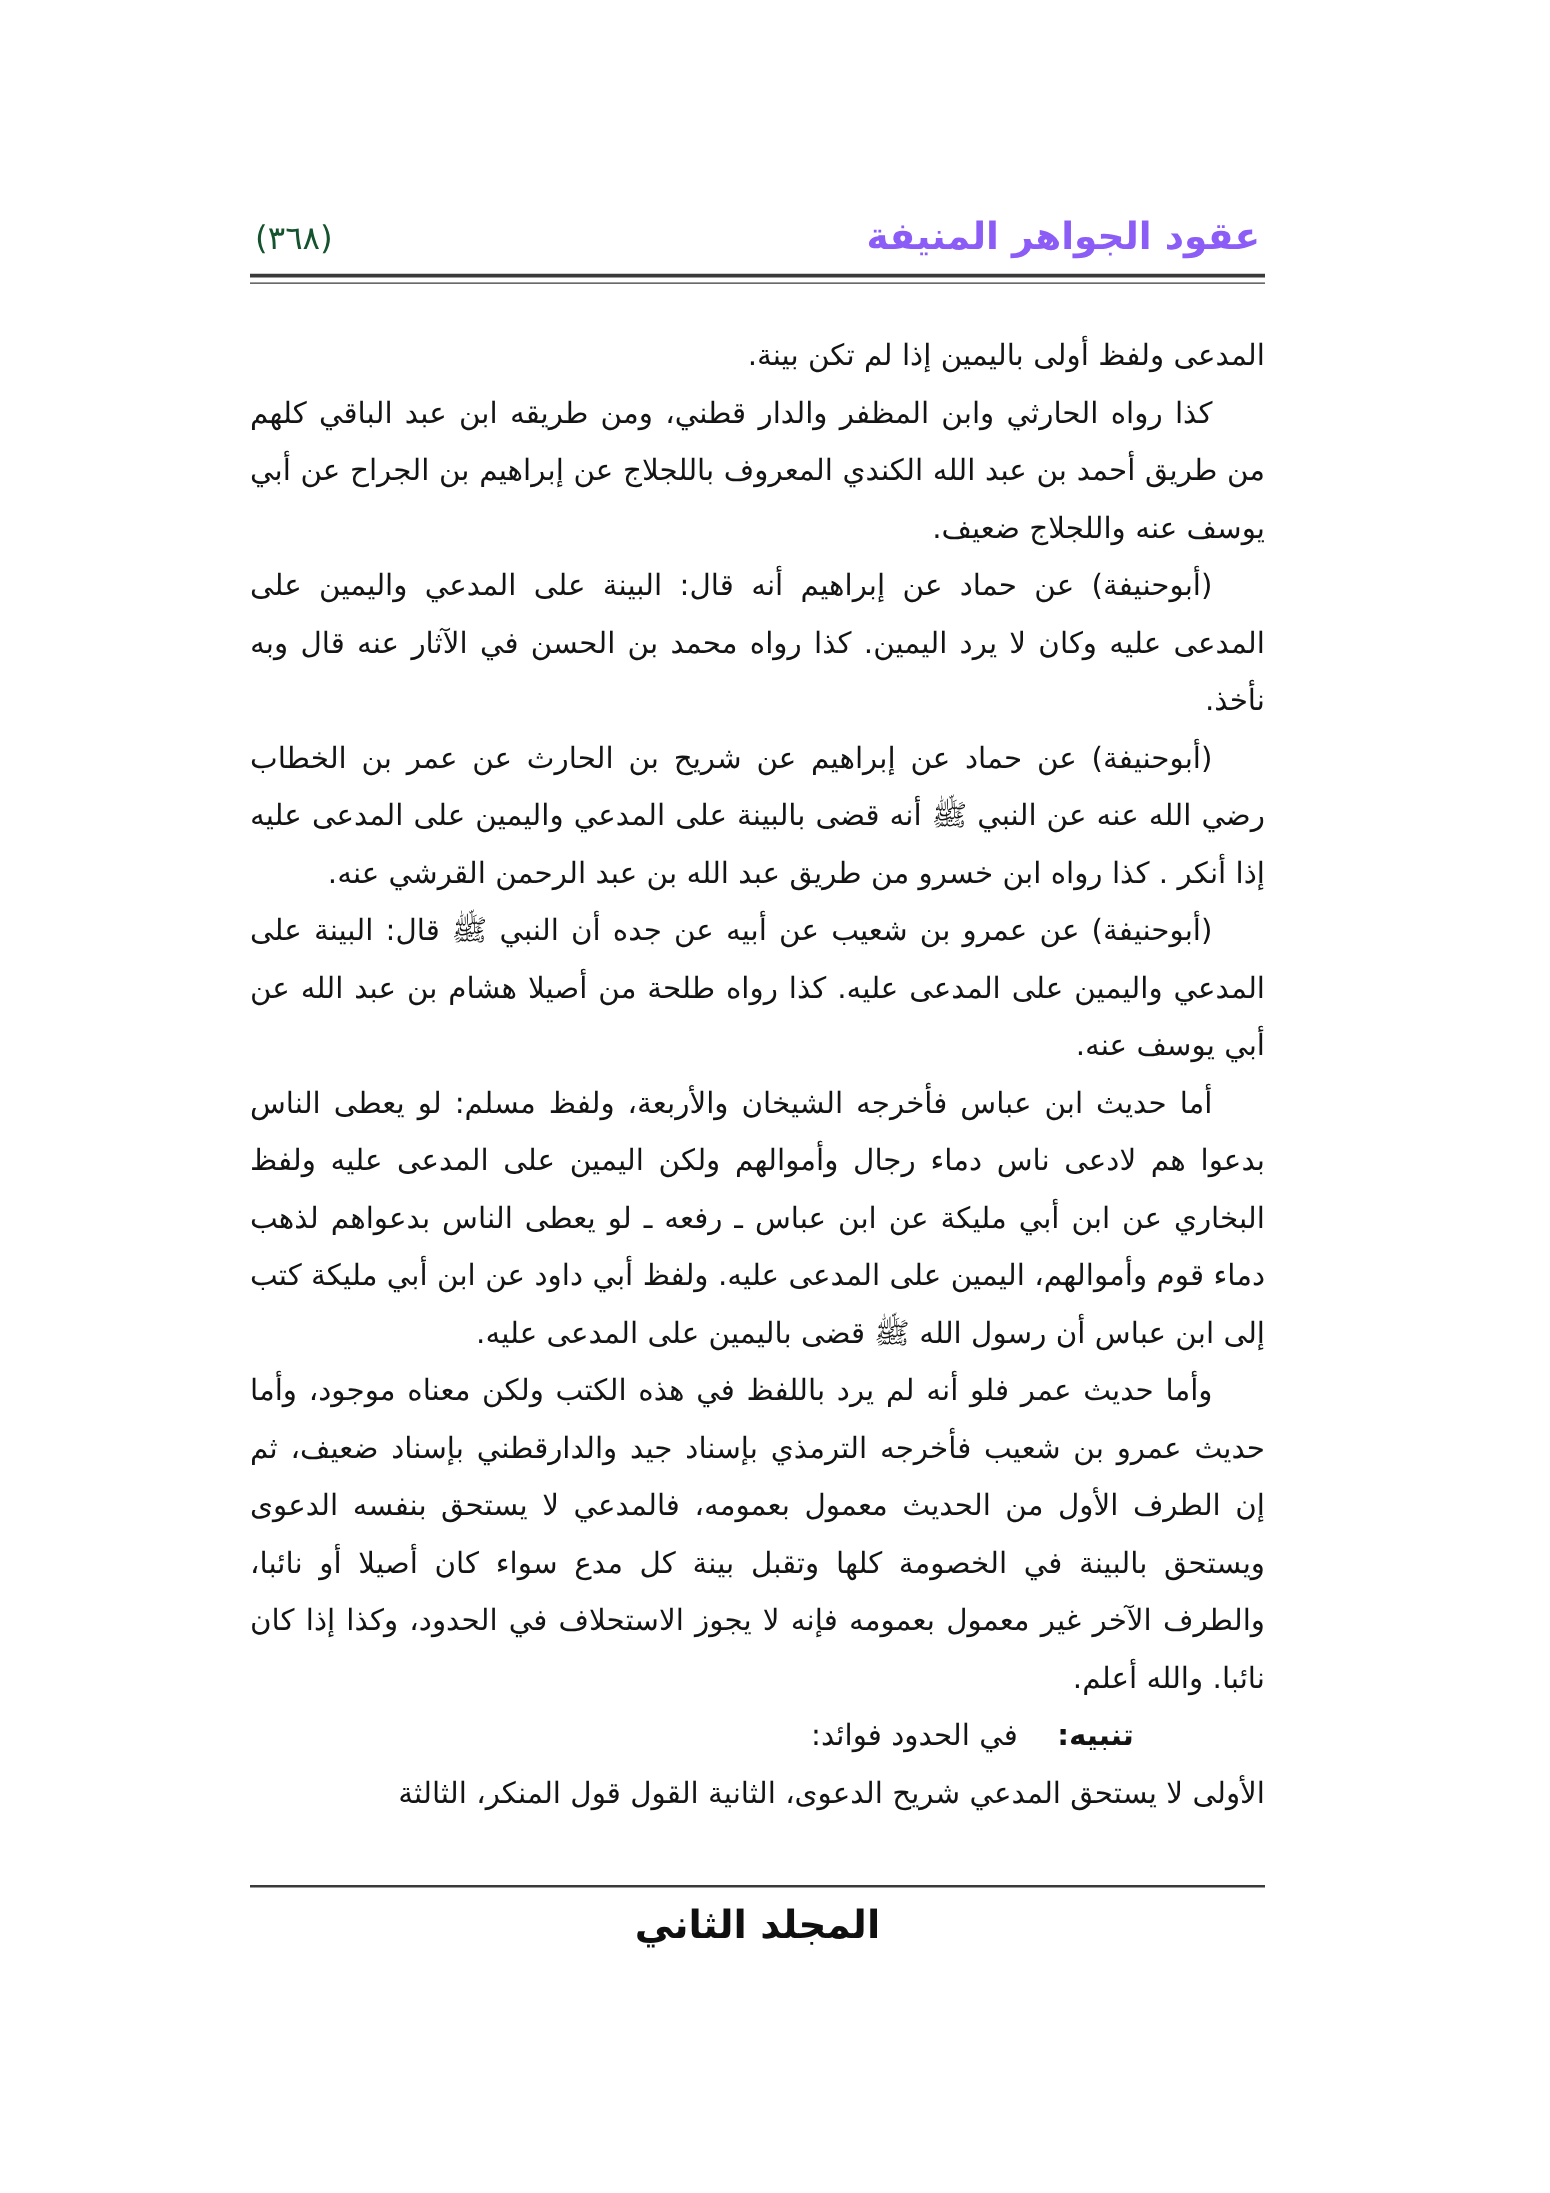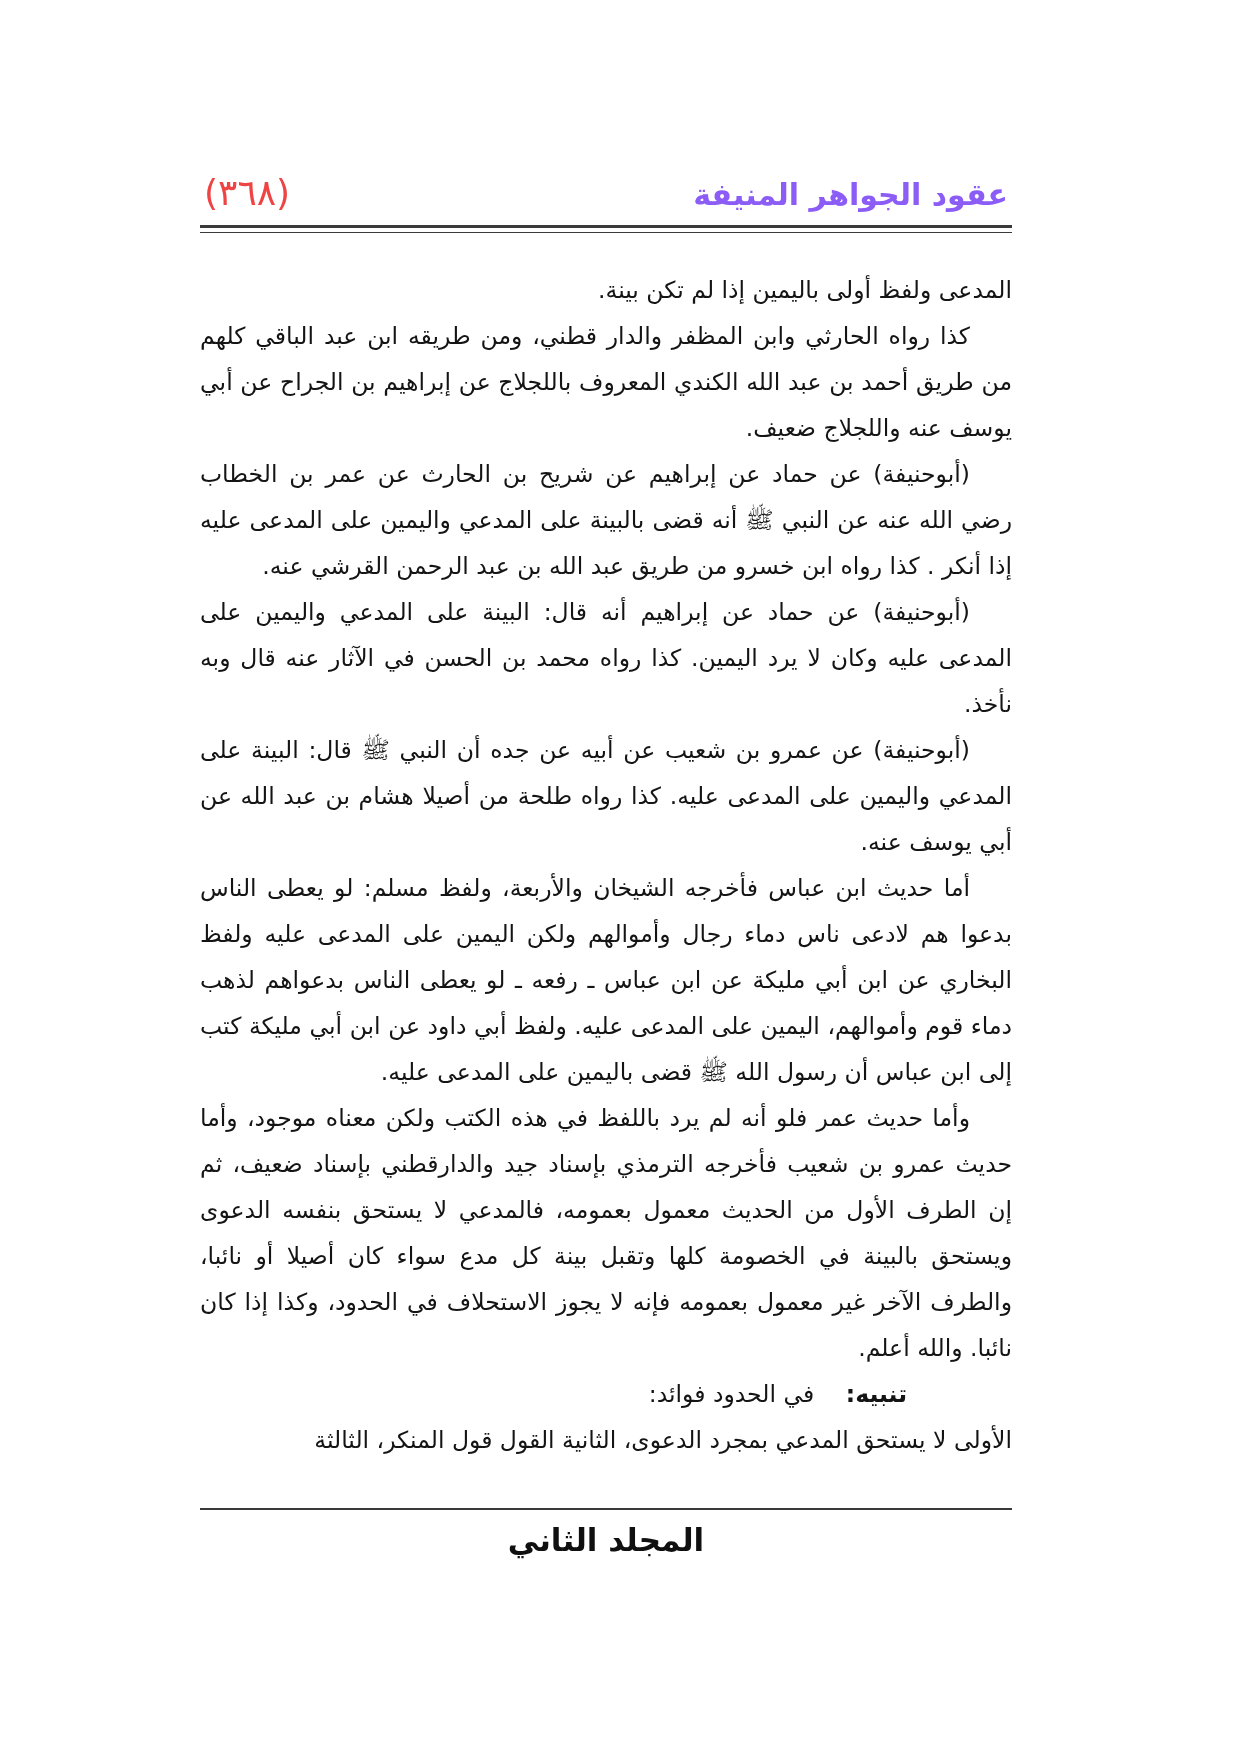--- a/index.html
+++ b/index.html
@@ -30,22 +30,22 @@
     direction: rtl;
     padding: 0 4px;
   }
   .book-title {
     font-weight: bold;
     font-size: 30px;
     letter-spacing: 0px;
     color: #8b5cf6;
   }
   .page-number {
-    font-size: 36px;
-    color: #ef4444;
+    font-size: 26px;
+    color: #14532d;
   }
   .double-rule {
     margin-top: 12px;
     height: 4px;
     border-top: 3.5px solid #3a3a3a;
     border-bottom: 1.5px solid #3a3a3a;
   }
   .body-text {
     margin-top: 34px;
     direction: rtl;
@@ -98,29 +98,29 @@
     <div class="header-row">
       <span class="book-title">عقود الجواهر المنيفة</span>
       <span class="page-number">(٣٦٨)</span>
     </div>
 
     <div class="double-rule"></div>
 
     <div class="body-text">
       <p>المدعى ولفظ أولى باليمين إذا لم تكن بينة.</p>
       <p class="para-indent">كذا رواه الحارثي وابن المظفر والدار قطني، ومن طريقه ابن عبد الباقي كلهم من طريق أحمد بن عبد الله الكندي المعروف باللجلاج عن إبراهيم بن الجراح عن أبي يوسف عنه واللجلاج ضعيف.</p>
+      <p class="para-indent">(أبوحنيفة) عن حماد عن إبراهيم أنه قال: البينة على المدعي واليمين على المدعى عليه وكان لا يرد اليمين. كذا رواه محمد بن الحسن في الآثار عنه قال وبه نأخذ.</p>
       <p class="para-indent">(أبوحنيفة) عن حماد عن إبراهيم عن شريح بن الحارث عن عمر بن الخطاب رضي الله عنه عن النبي ﷺ أنه قضى بالبينة على المدعي واليمين على المدعى عليه إذا أنكر . كذا رواه ابن خسرو من طريق عبد الله بن عبد الرحمن القرشي عنه.</p>
-      <p class="para-indent">(أبوحنيفة) عن حماد عن إبراهيم أنه قال: البينة على المدعي واليمين على المدعى عليه وكان لا يرد اليمين. كذا رواه محمد بن الحسن في الآثار عنه قال وبه نأخذ.</p>
       <p class="para-indent">(أبوحنيفة) عن عمرو بن شعيب عن أبيه عن جده أن النبي ﷺ قال: البينة على المدعي واليمين على المدعى عليه. كذا رواه طلحة من أصيلا هشام بن عبد الله عن أبي يوسف عنه.</p>
       <p class="para-indent">أما حديث ابن عباس فأخرجه الشيخان والأربعة، ولفظ مسلم: لو يعطى الناس بدعوا هم لادعى ناس دماء رجال وأموالهم ولكن اليمين على المدعى عليه ولفظ البخاري عن ابن أبي مليكة عن ابن عباس ـ رفعه ـ لو يعطى الناس بدعواهم لذهب دماء قوم وأموالهم، اليمين على المدعى عليه. ولفظ أبي داود عن ابن أبي مليكة كتب إلى ابن عباس أن رسول الله ﷺ قضى باليمين على المدعى عليه.</p>
       <p class="para-indent">وأما حديث عمر فلو أنه لم يرد باللفظ في هذه الكتب ولكن معناه موجود، وأما حديث عمرو بن شعيب فأخرجه الترمذي بإسناد جيد والدارقطني بإسناد ضعيف، ثم إن الطرف الأول من الحديث معمول بعمومه، فالمدعي لا يستحق بنفسه الدعوى ويستحق بالبينة في الخصومة كلها وتقبل بينة كل مدع سواء كان أصيلا أو نائبا، والطرف الآخر غير معمول بعمومه فإنه لا يجوز الاستحلاف في الحدود، وكذا إذا كان نائبا. والله أعلم.</p>
       <p class="para-tanbih">
         <span class="tanbih-lead">تنبيه:</span><span> في الحدود فوائد:</span>
       </p>
-      <p>الأولى لا يستحق المدعي بمجرد الدعوى، الثانية القول قول المنكر، الثالثة</p>
+      <p>الأولى لا يستحق المدعي شريح الدعوى، الثانية القول قول المنكر، الثالثة</p>
     </div>
 
   </div>
 
   <div class="footer">
     <div class="footer-rule"></div>
     <div class="footer-title">المجلد الثاني</div>
   </div>
 
 </div>

